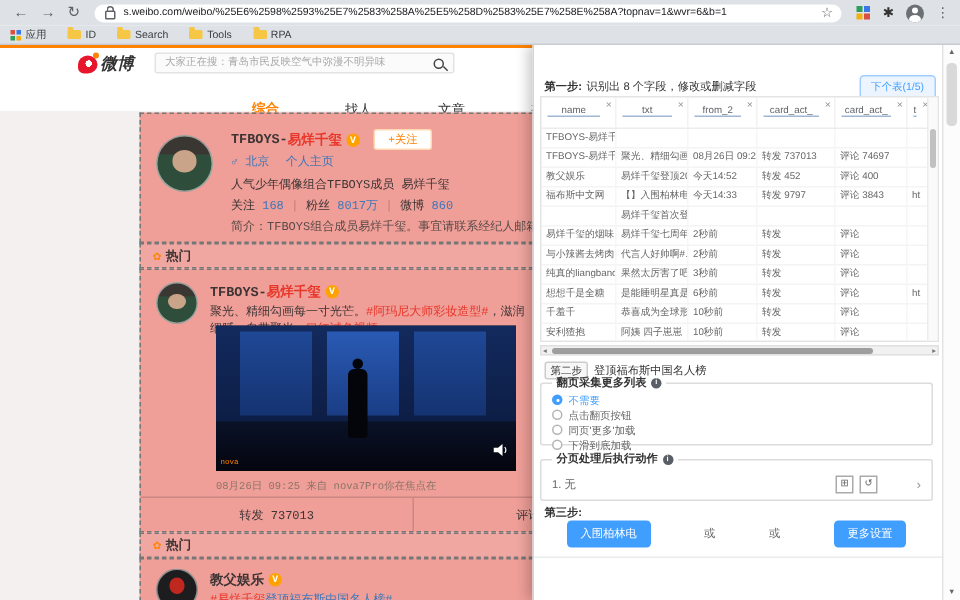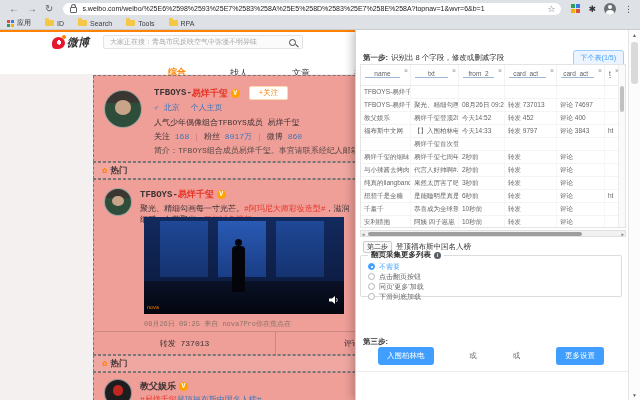--- a/index.html
+++ b/index.html
@@ -445,20 +445,34 @@
             <span class="radio-dot"></span>
             <span class="radio-label">同页'更多'加载</span>
           </label>
           <label class="radio-row">
             <span class="radio-dot"></span>
             <span class="radio-label">下滑到底加载</span>
           </label>
         </div>
     </fieldset>
 
+    <fieldset class="fset fs-act">
+      <legend>
+          <span>分页处理后执行动作</span>
+          <i class="info-ic">i</i>
+        </legend>
+      <div class="fs-act-row">
+        <span class="fs-act-val">1. 无</span>
+        <span class="mini-wrap">
+          <span class="mini-ic">⊞</span>
+          <span class="mini-ic">↺</span>
+          <span class="chev">›</span>
+        </span>
+      </div>
+    </fieldset>
 
     <div class="p-step3">第三步:</div>
     <div class="p-buttons">
         <button class="blue-btn">入围柏林电</button>
         <span class="or-text">或</span>
         <span class="or-text">或</span>
         <button class="blue-btn">更多设置</button>
       </div>
     <div class="p-divider"></div>
 

